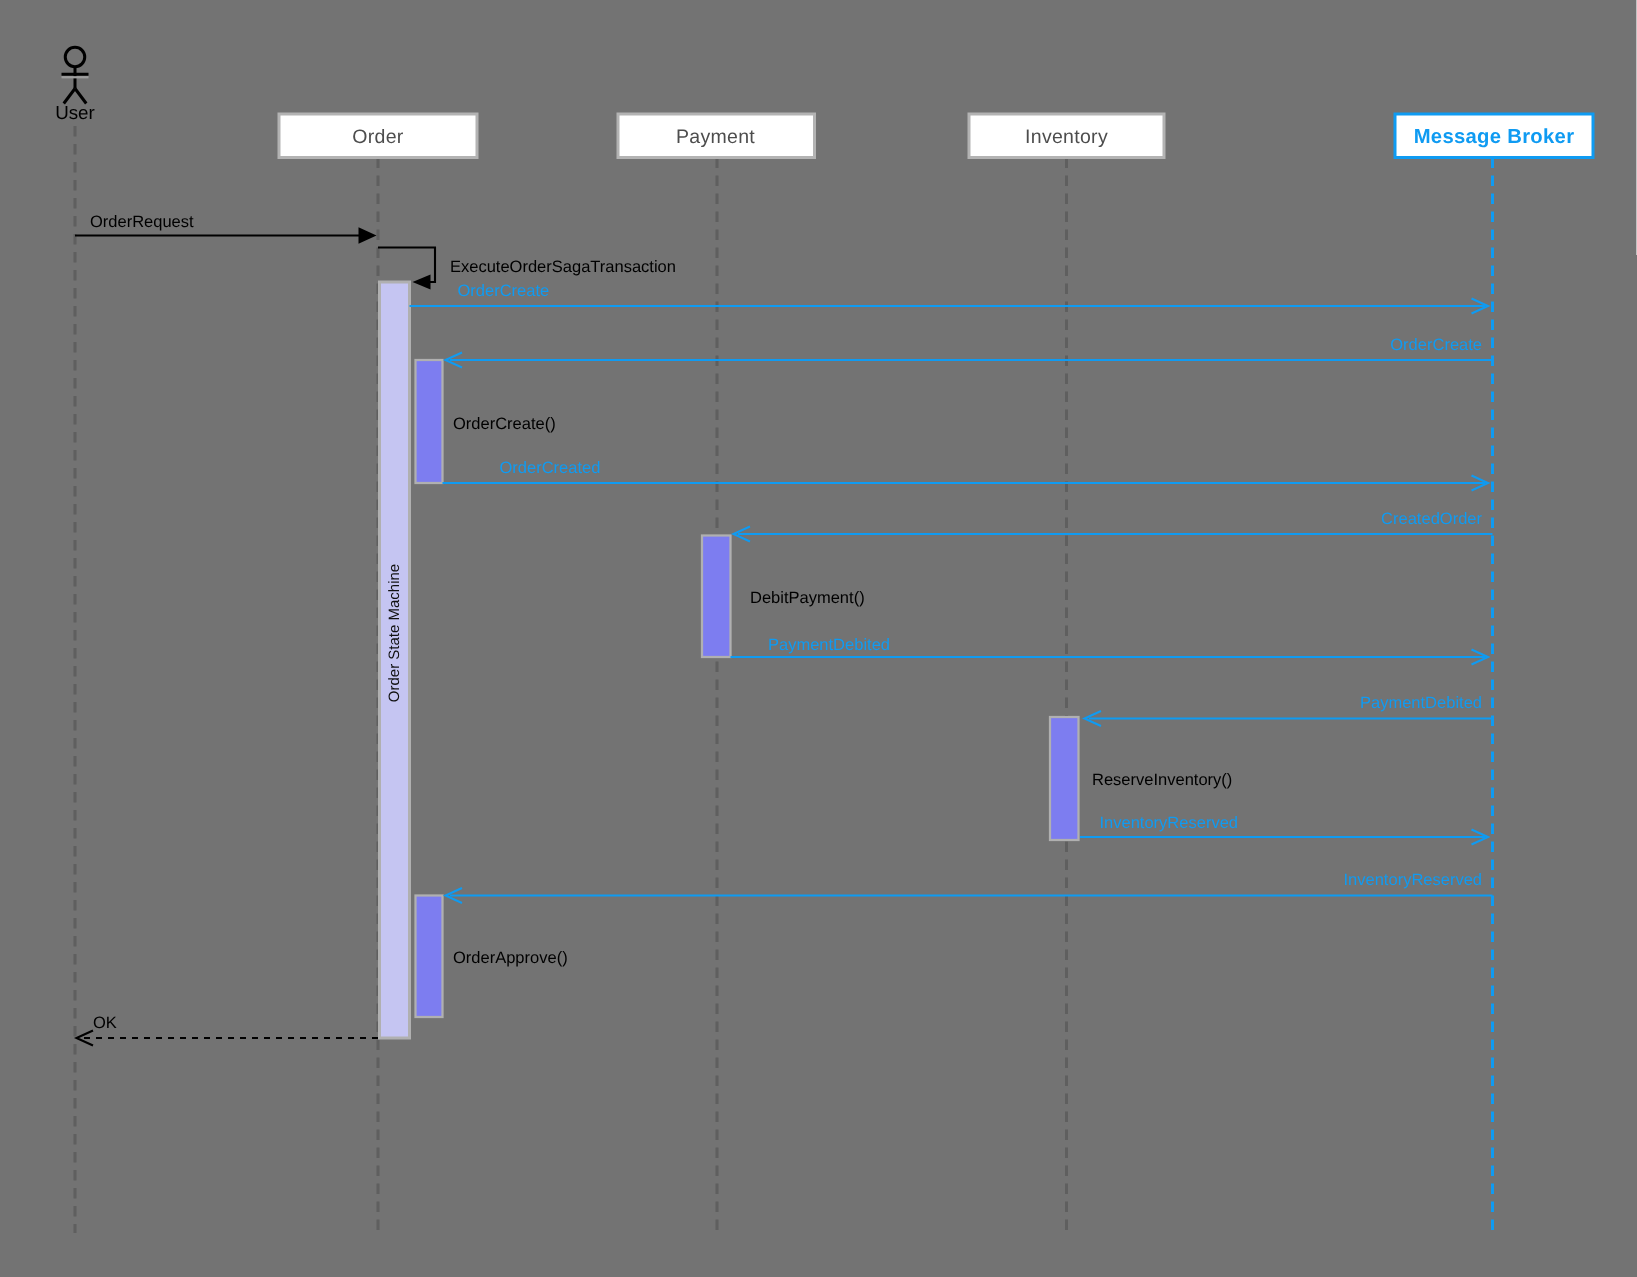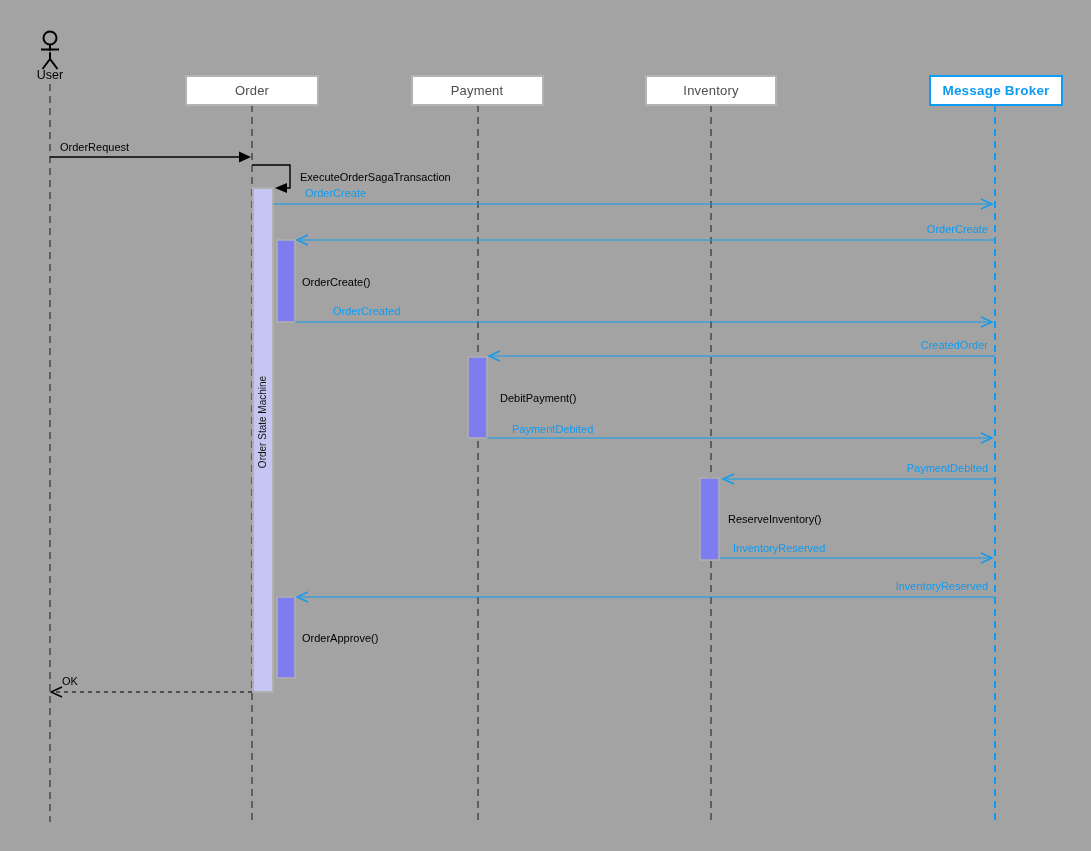--- a/index.html
+++ b/index.html
@@ -1,17 +1,17 @@
 <!DOCTYPE html>
 <html style="--accent-blue: #0f9bf2; --lifeline-gray: #5f5f5f; --box-border: #b3b3b3; --box-text: #4d4d4d; --activation-light: #c5c5f2; --activation-dark: #7d7df0; --activation-border: #b0b0b0; --message-black: #000000;"><head>
 <meta charset="utf-8">
 <style>
   html, body { margin:0; padding:0; background:#ffffff; }
   .canvas {
-    position:relative; width:1091px; height:851px; background:#a3a3a3;
+    position:relative; width:1091px; height:851px; background:#737373;
     font-family:"Liberation Sans", sans-serif; overflow:hidden;
   }
   svg { display:block; }
   svg text { font-family:"Liberation Sans", sans-serif; }
 
   .lifeline        { stroke:var(--lifeline-gray); stroke-width:2; stroke-dasharray:7 5; fill:none; }
   .lifeline-accent { stroke:var(--accent-blue); }
 
   .pbox            { fill:#ffffff; stroke:var(--box-border); stroke-width:2; }
   .pbox-accent     { stroke:var(--accent-blue); }

